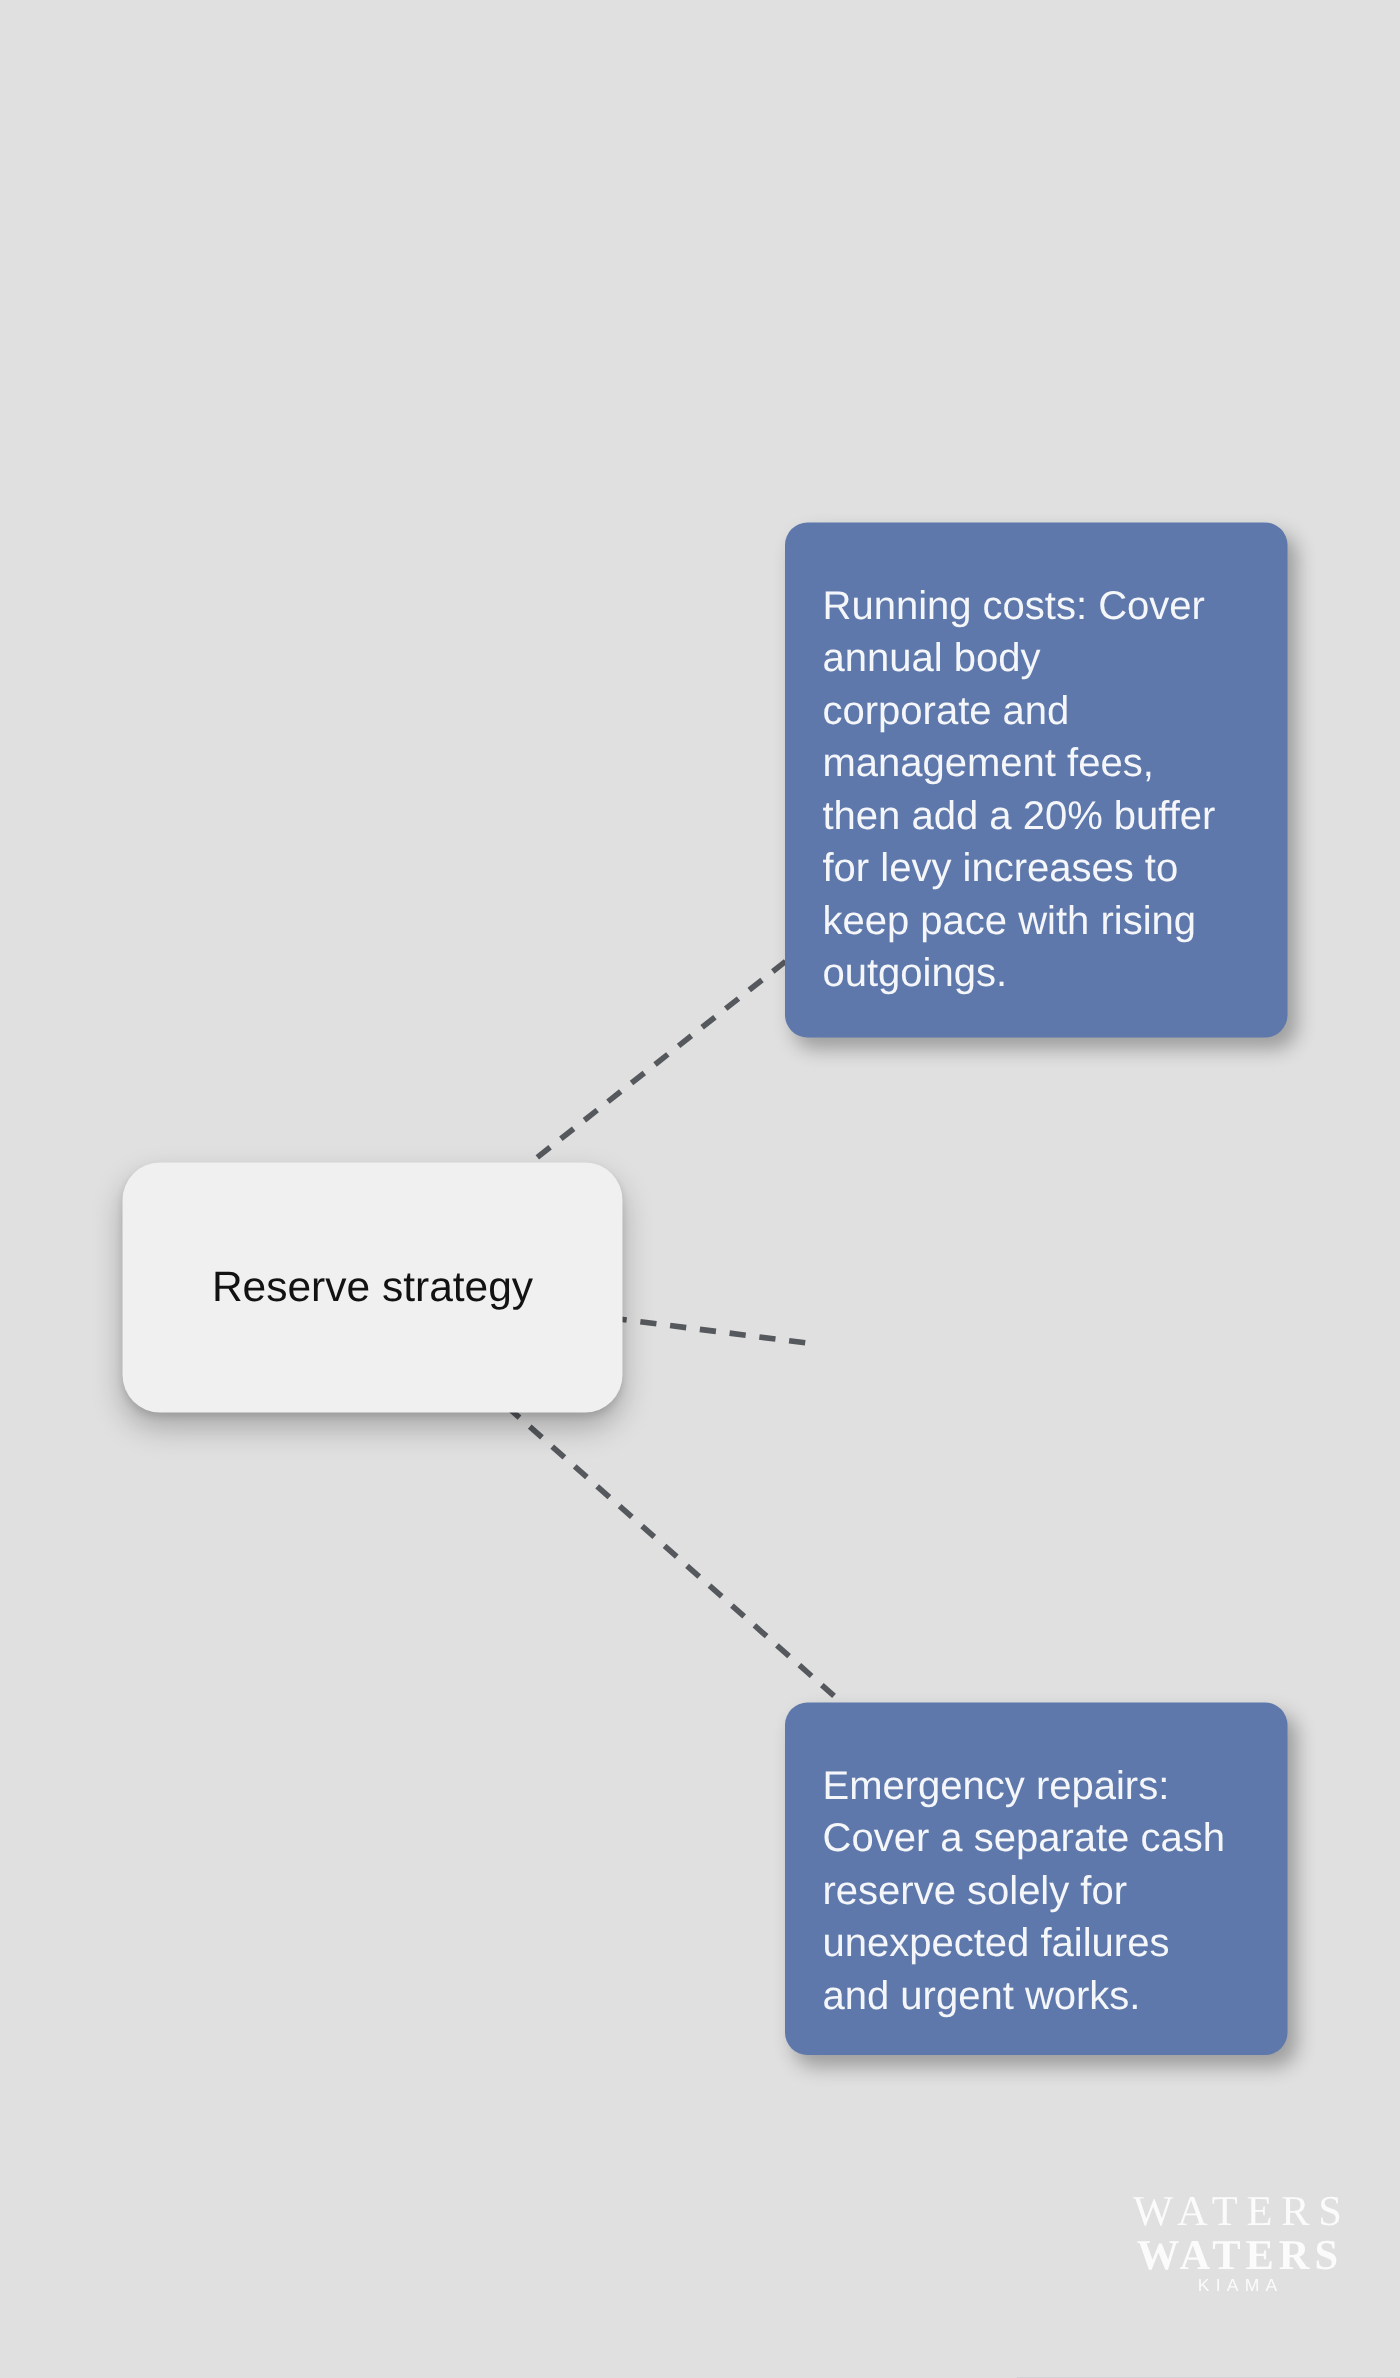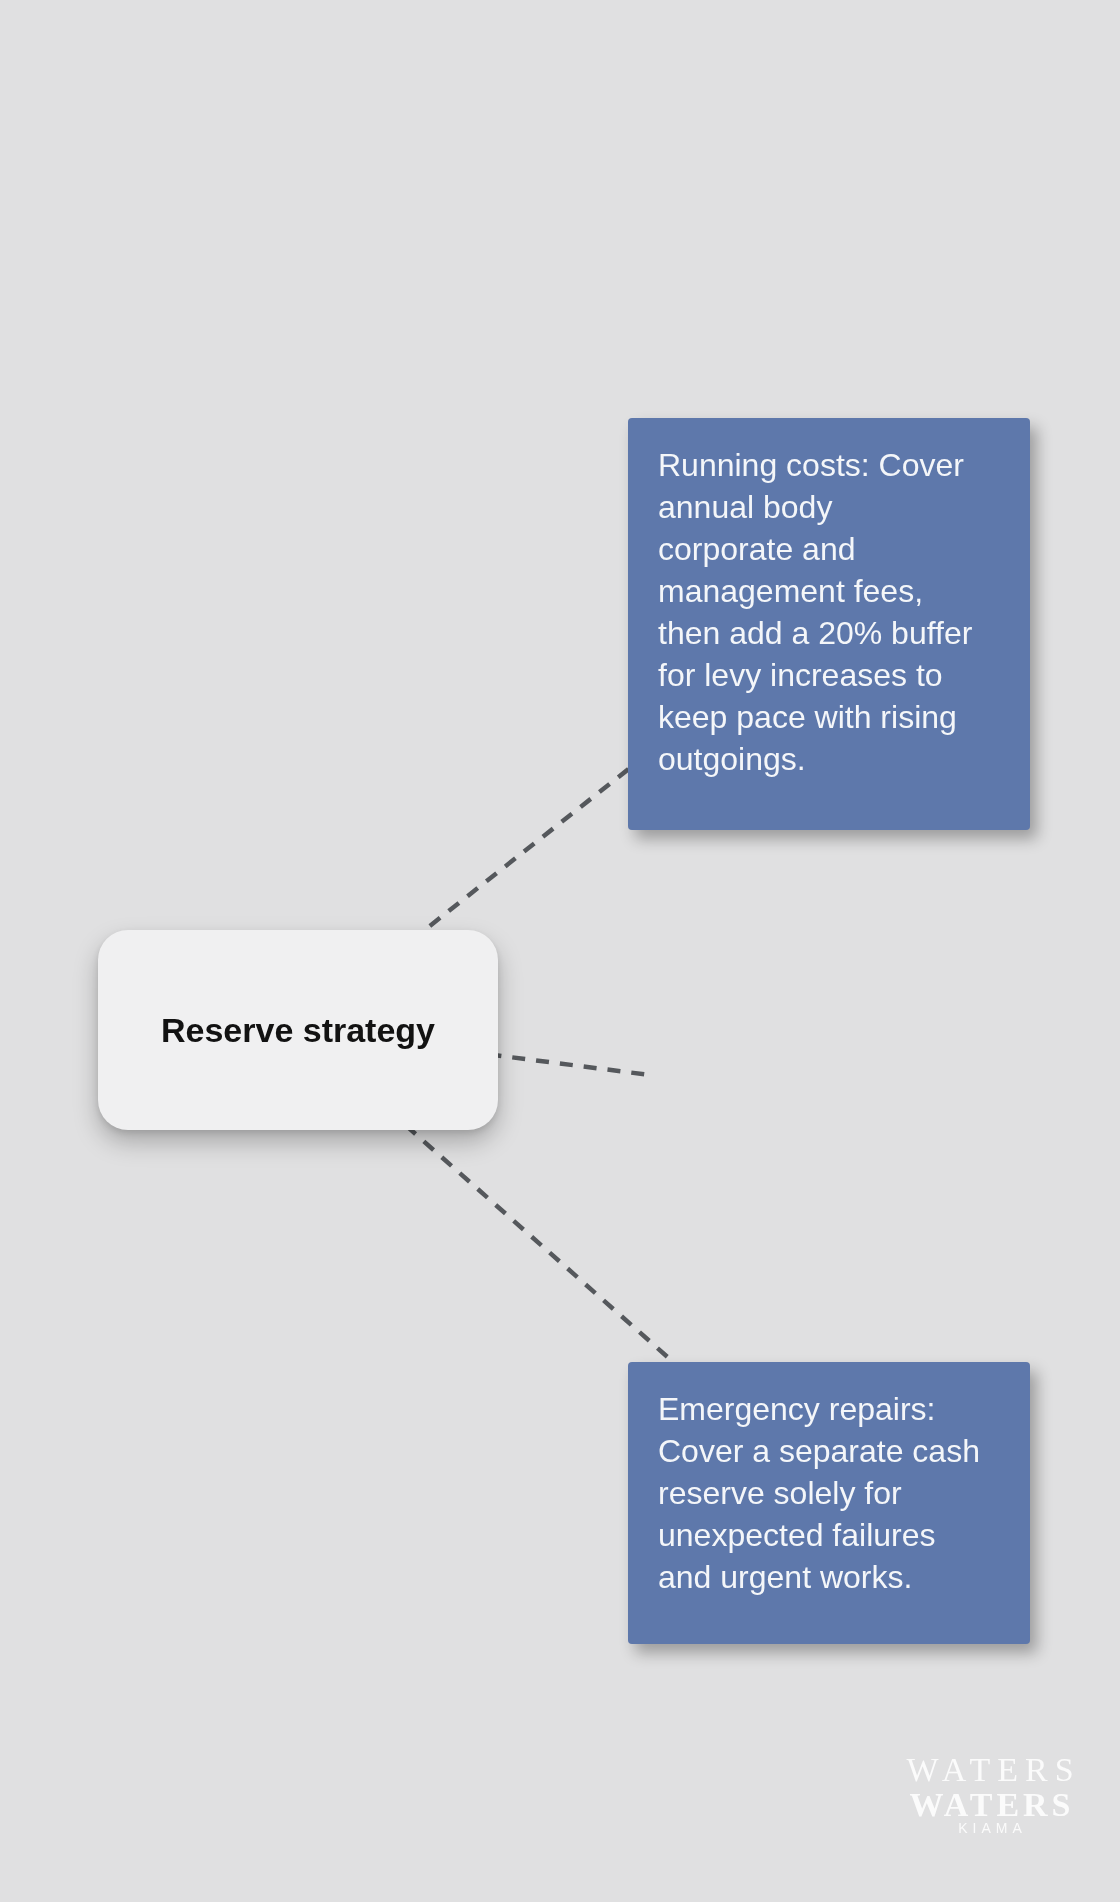--- a/index.html
+++ b/index.html
@@ -50,34 +50,34 @@
     height: 200px;
     background: var(--center-fill, #f0f0f1);
     border-radius: 30px;
     box-shadow: 0 12px 24px rgba(0,0,0,0.25), 0 3px 6px rgba(0,0,0,0.10);
     display: flex;
     align-items: center;
     justify-content: center;
   }
   .center-node .label {
     font-size: 34px;
-    font-weight: bold;
+    font-weight: normal;
     color: var(--center-text, #121212);
     text-align: center;
   }
   .branch {
     position: absolute;
     z-index: 2;
     left: 628px;
     width: 402px;
     background: var(--branch-fill, #5e78ab);
-    border-radius: 4px;
+    border-radius: 18px;
     box-shadow: 7px 9px 15px rgba(0,0,0,0.30);
     box-sizing: border-box;
-    padding: 26px 28px 28px 30px;
+    padding: 45px 28px 28px 30px;
   }
   .branch .branch-text {
     color: var(--branch-text, #f4f6f9);
     font-size: 32px;
     line-height: 42px;
     white-space: pre-line;
   }
   .branch-1 { top: 418px;  height: 412px; }
   .branch-2 { top: 890px;  height: 410px; }
   .branch-3 { top: 1362px; height: 282px; }

